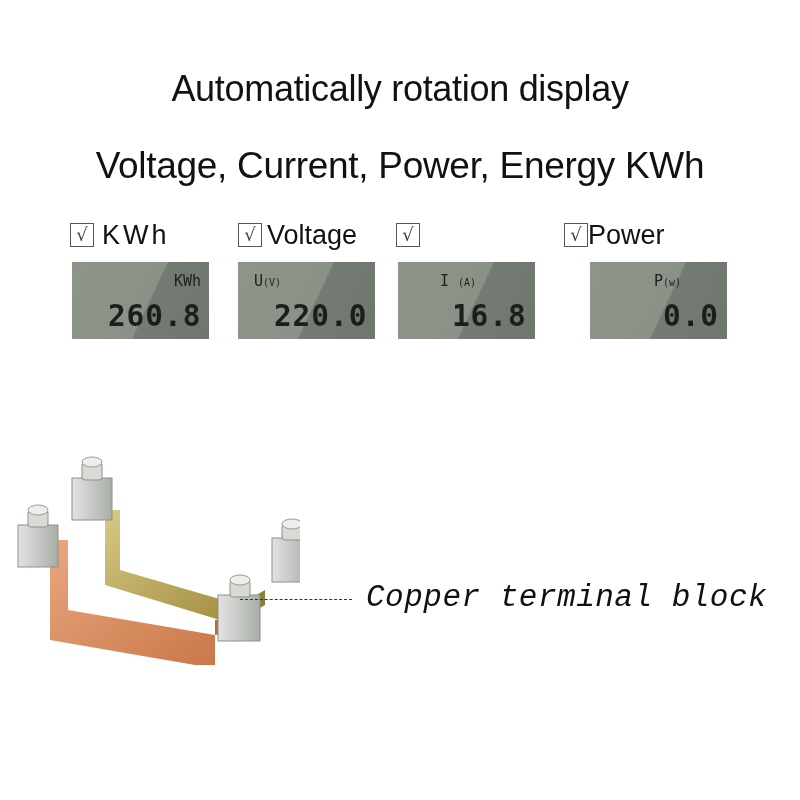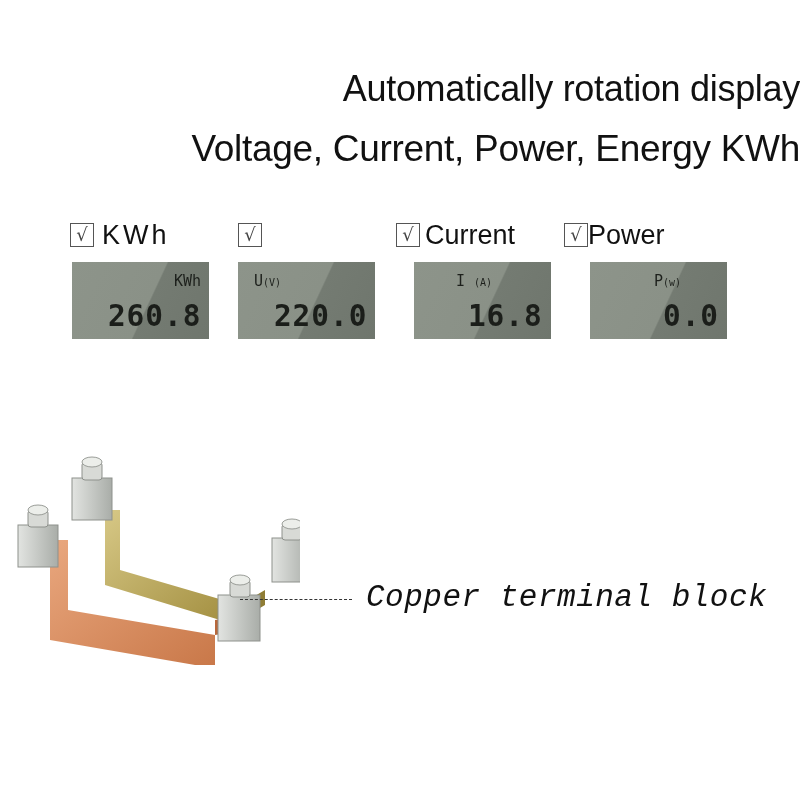--- a/index.html
+++ b/index.html
@@ -1,19 +1,19 @@
 <!DOCTYPE html>
 <html><head>
 <meta charset="utf-8">
 <style>
   html,body{margin:0;padding:0;background:#ffffff;}
   body{width:800px;height:800px;position:relative;overflow:hidden;font-family:"Liberation Sans",sans-serif;}
-  .headline{position:absolute;left:0;width:800px;text-align:right;color:#111;letter-spacing:-0.3px;}
+  .headline{position:absolute;left:0;width:800px;text-align:center;color:#111;letter-spacing:-0.3px;}
   #h1{top:68px;font-size:36px;}
-  #h2{top:128px;font-size:37px;}
+  #h2{top:145px;font-size:37px;}
   .opt{position:absolute;top:218px;height:34px;display:flex;align-items:center;}
   .chk{width:24px;height:24px;border:1.5px solid #555;box-sizing:border-box;display:flex;align-items:center;justify-content:center;font-size:18px;color:#444;line-height:1;font-family:"DejaVu Sans",sans-serif;}
   .optlabel{font-size:27px;color:#111;margin-left:8px;}
   .lcd{position:absolute;top:262px;width:137px;height:77px;background:linear-gradient(115deg,#8d948a 0%,#8a9187 55%,#747b72 56%,#6f766d 100%);box-sizing:border-box;}
   .unit{position:absolute;top:10px;font-family:"DejaVu Sans Mono",monospace;font-size:15px;color:#1d201c;}
   .unit small{font-size:10px;}
   .val{position:absolute;right:8px;bottom:6px;font-family:"DejaVu Sans Mono",monospace;font-size:31px;font-weight:bold;color:#1b1e1a;letter-spacing:1px;transform:scaleX(0.95);transform-origin:right;}
   #product{position:absolute;left:10px;top:450px;}
   #leader{position:absolute;left:240px;top:599px;width:112px;border-top:1.5px dashed #333;}
   #caption{position:absolute;left:366px;top:580px;font-family:"Liberation Mono",monospace;font-style:italic;font-size:31px;color:#111;letter-spacing:0.5px;}
@@ -23,39 +23,39 @@
 
 <div id="h1" class="headline">Automatically rotation display</div>
 <div id="h2" class="headline">Voltage, Current, Power, Energy KWh</div>
 
 <div class="opt" style="left:70px">
   <span class="chk">√</span>
   <span class="optlabel" style="letter-spacing:3px">KWh</span>
 </div>
 <div class="opt" style="left:238px">
   <span class="chk">√</span>
+  <span class="optlabel" style="margin-left:5px">Voltage</span>
 </div>
 <div class="opt" style="left:396px">
   <span class="chk">√</span>
-  <span class="optlabel" style="margin-left:5px">Current</span>
 </div>
 <div class="opt" style="left:564px">
   <span class="chk">√</span>
   <span class="optlabel" style="margin-left:0">Power</span>
 </div>
 
 <div class="lcd" style="left:72px">
   <span class="unit" style="right:8px"><span>KWh</span><small></small></span>
   <span class="val">260.8</span>
 </div>
 <div class="lcd" style="left:238px">
   <span class="unit" style="left:16px"><span>U</span><small>(V)</small></span>
   <span class="val">220.0</span>
 </div>
-<div class="lcd" style="left:414px">
+<div class="lcd" style="left:398px">
   <span class="unit" style="left:42px"><span>I</span> <small>(A)</small></span>
   <span class="val">16.8</span>
 </div>
 <div class="lcd" style="left:590px">
   <span class="unit" style="left:64px"><span>P</span><small>(w)</small></span>
   <span class="val">0.0</span>
 </div>
 
 <svg id="product" width="290" height="230" viewBox="0 0 290 230">
   <defs>

